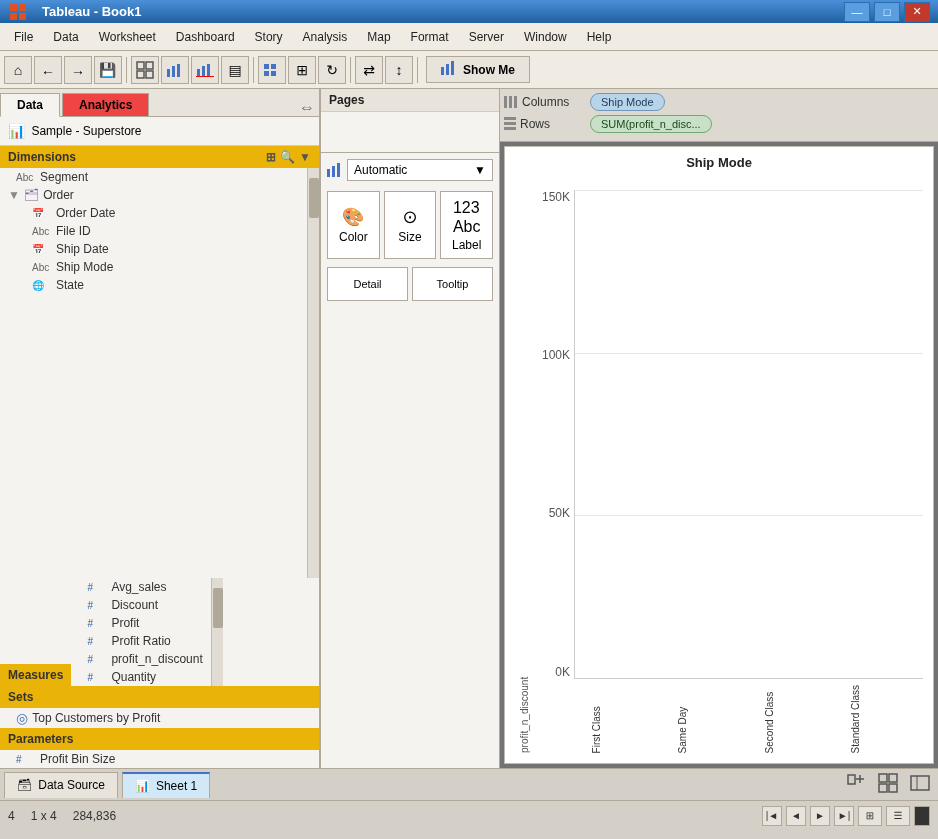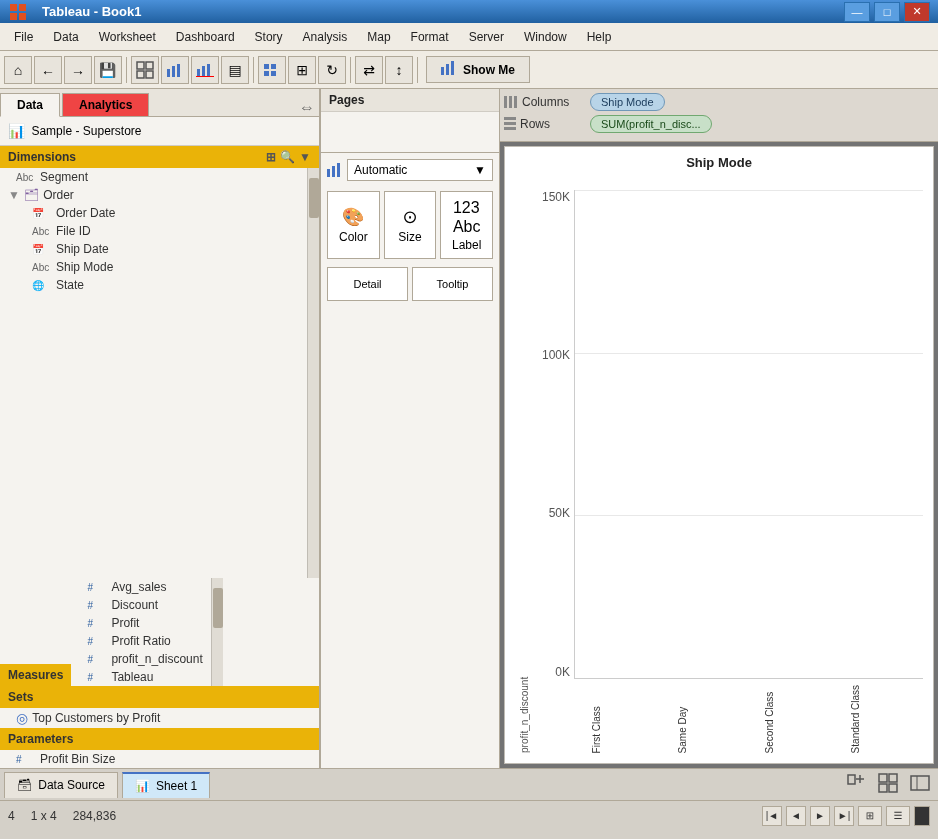--- a/index.html
+++ b/index.html
@@ -612,21 +612,21 @@
           <div class="dim-item">
             <span class="field-icon measure">#</span>
             <span>Profit Ratio</span>
           </div>
           <div class="dim-item">
             <span class="field-icon measure">#</span>
             <span>profit_n_discount</span>
           </div>
           <div class="dim-item">
             <span class="field-icon measure">#</span>
-            <span>Tableau</span>
+            <span>Quantity</span>
           </div>
         </div>
         <div class="scrollbar-area">
           <div class="scroll-thumb"></div>
         </div>
       </div>
     </div>
 
     <div>
       <div class="section-header">

